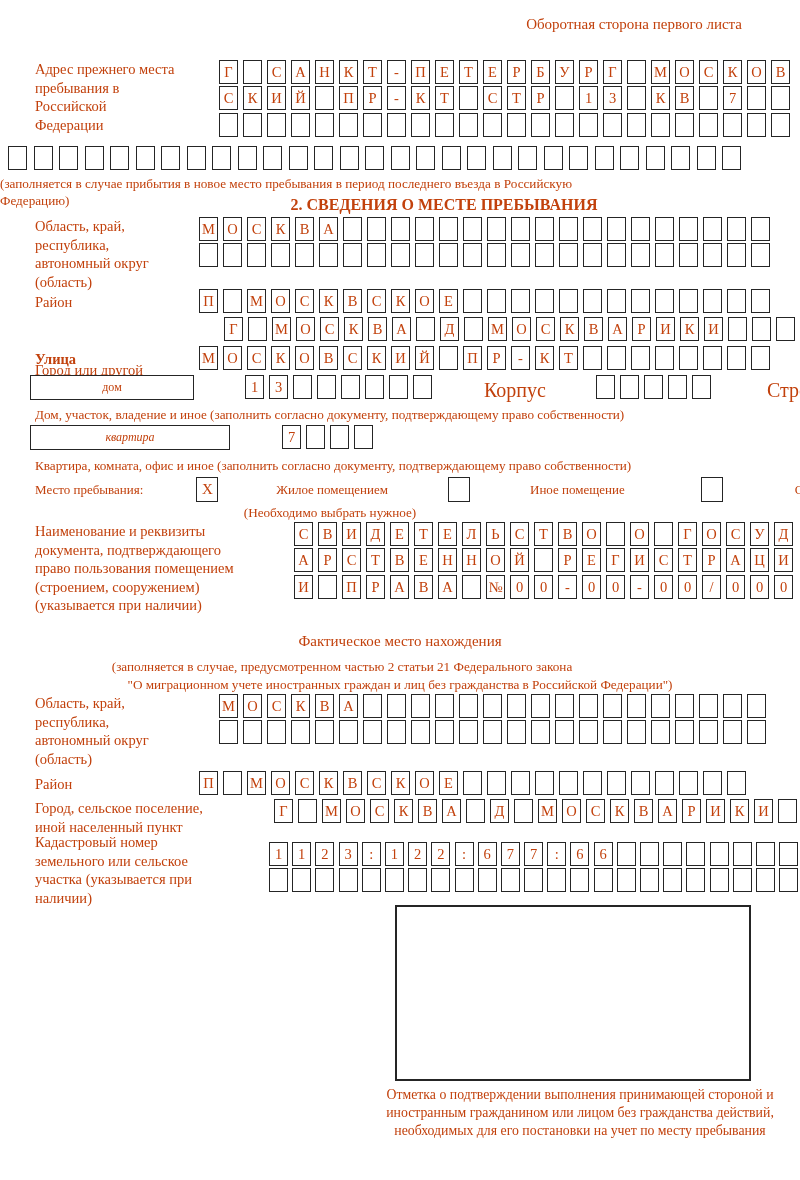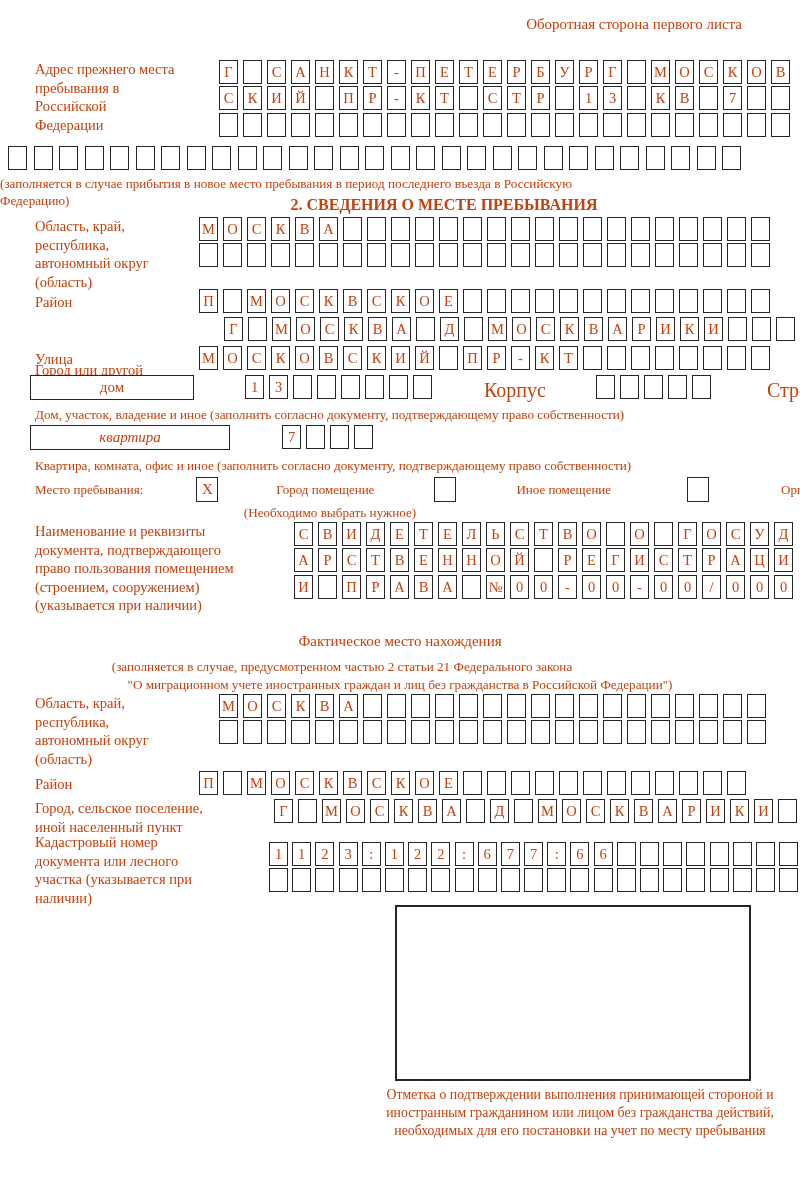--- a/index.html
+++ b/index.html
@@ -18,21 +18,21 @@
   .cellrow{display:flex;gap:5px;margin-bottom:2.4px;flex-wrap:nowrap;}
   .gap65{gap:6.5px;}
   .gap42{gap:4.2px;}
   .cell{
     flex:0 0 17px;height:22px;border:1.8px solid #252525;background:#fff;
     display:flex;align-items:center;justify-content:center;
     font-size:14.5px;line-height:1;
   }
   .labelbox{
     height:23px;border:1.9px solid #252525;background:#fff;
-    display:flex;align-items:center;justify-content:center;font-size:15px;
+    display:flex;align-items:center;justify-content:center;font-size:12px;
   }
   .checkbox{
     width:20px;height:23px;border:1.9px solid #252525;background:#fff;
     display:inline-flex;align-items:center;justify-content:center;
     font-size:15px;flex:0 0 auto;
   }
   .stay-label{font-size:13px;white-space:nowrap;}
   .stamp-box{position:absolute;border:2px solid #252525;background:#fff;}
 </style>
 </head>
@@ -272,21 +272,21 @@
         <span class="cell">И</span>
         <span class="cell">К</span>
         <span class="cell">И</span>
         <span class="cell"></span>
         <span class="cell"></span>
         <span class="cell"></span>
       </div>
   </div>
 
   <div class="abs frow" style="left:35px;top:346px;">
-    <div class="label" style="width:120px;padding-top:4px;">Улица</div>
+    <div class="label" style="width:120px;padding-top:4px;font-weight:bold;">Улица</div>
     <div class="cellrow">
         <span class="cell">М</span>
         <span class="cell">О</span>
         <span class="cell">С</span>
         <span class="cell">К</span>
         <span class="cell">О</span>
         <span class="cell">В</span>
         <span class="cell">С</span>
         <span class="cell">К</span>
         <span class="cell">И</span>
@@ -349,21 +349,21 @@
         <span class="cell"></span>
         <span class="cell"></span>
         <span class="cell"></span>
       </div>
   </div>
   <div class="abs caption" style="left:35px;top:457px;">Квартира, комната, офис и иное (заполнить согласно документу, подтверждающему право собственности)</div>
 
   <div class="abs frow" style="left:35px;top:477px;align-items:center;">
     <span class="stay-label">Место пребывания:</span>
     <span class="checkbox" style="margin-left:9px;">X</span>
-    <span class="stay-label" style="margin-left:14px;">Город помещение</span>
+    <span class="stay-label" style="margin-left:14px;">Жилое помещением</span>
     <span class="checkbox" style="margin-left:16px;"></span>
     <span class="stay-label" style="margin-left:16px;">Иное помещение</span>
     <span class="checkbox" style="margin-left:32px;"></span>
     <span class="stay-label" style="margin-left:28px;">Организация</span>
   </div>
   <div class="abs caption" style="left:180px;top:504px;width:300px;text-align:center;">(Необходимо выбрать нужное)</div>
 
   <div class="abs frow" style="left:35px;top:522px;">
     <div class="label" style="width:215px;">Наименование и реквизиты документа, подтверждающего право пользования помещением (строением, сооружением) (указывается при наличии)</div>
     <div>
@@ -551,21 +551,21 @@
         <span class="cell">А</span>
         <span class="cell">Р</span>
         <span class="cell">И</span>
         <span class="cell">К</span>
         <span class="cell">И</span>
         <span class="cell"></span>
       </div>
   </div>
 
   <div class="abs frow" style="left:35px;top:833px;">
-    <div class="label" style="width:190px;">Кадастровый номер документа или лесного участка (указывается при наличии)</div>
+    <div class="label" style="width:190px;">Кадастровый номер земельного или сельское участка (указывается при наличии)</div>
     <div style="padding-top:9px;">
       <div class="cellrow gap42">
           <span class="cell">1</span>
           <span class="cell">1</span>
           <span class="cell">2</span>
           <span class="cell">3</span>
           <span class="cell">:</span>
           <span class="cell">1</span>
           <span class="cell">2</span>
           <span class="cell">2</span>

